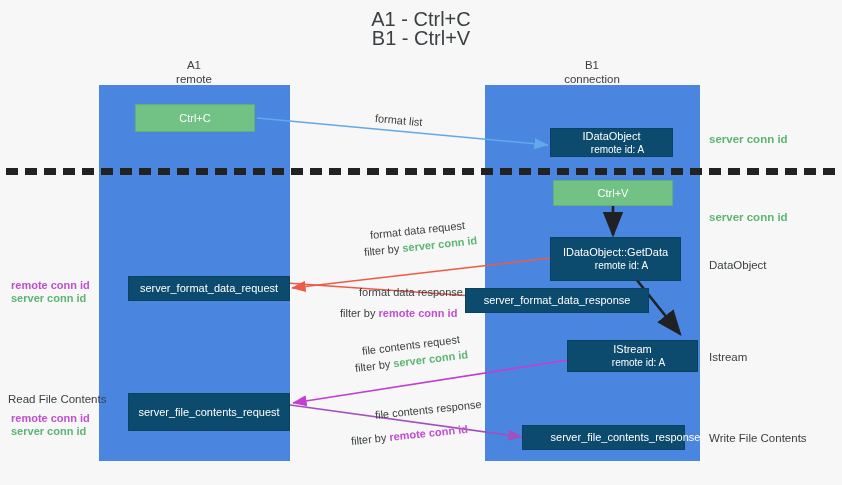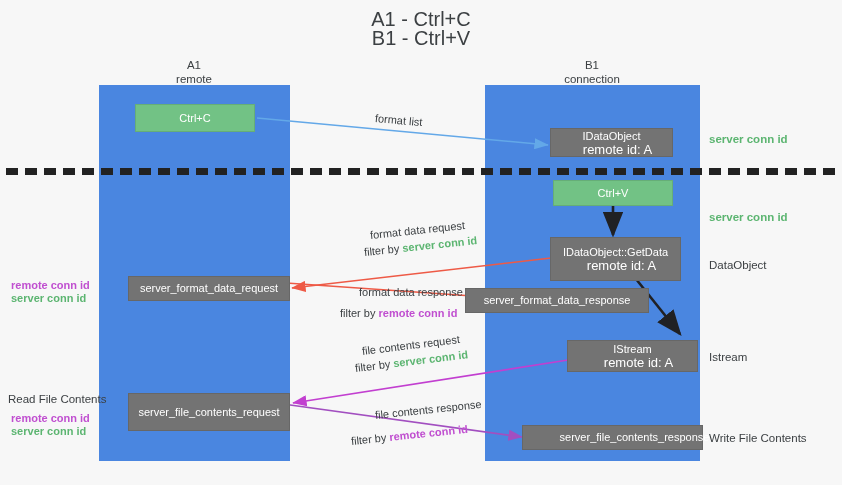--- a/index.html
+++ b/index.html
@@ -37,22 +37,22 @@
   }
 
   
   .node{
     position:absolute;box-sizing:border-box;
     display:flex;flex-direction:column;align-items:center;justify-content:center;
     color:#ffffff;font-size:11px;line-height:13px;text-align:center;
     border:1px solid rgba(0,0,0,.10);
   }
   .node.green{background:#72c285;}
-  .node.orange{background:#737373;}
-  .node .l2{font-size:13px;margin-left:12px;}
+  .node.orange{background:#0c4a6e;}
+  .node .l2{font-size:10px;margin-left:12px;}
 
   
   .side{position:absolute;font-size:11.5px;line-height:14px;color:#3c4043;}
   .green-t{color:#5cb571;font-weight:bold;}
   .purple-t{color:#c04fd0;font-weight:bold;}
   .conn-block{position:absolute;font-size:11px;line-height:13.5px;font-weight:bold;}
 
   
   .cap{position:absolute;font-size:11px;line-height:14px;color:#3c4043;white-space:nowrap;}
   .cap b{font-weight:bold;}
@@ -145,21 +145,21 @@
 
   <div class="node orange" style="left:567px;top:340px;width:131px;height:32px;">
     <div>IStream</div>
     <div class="l2">remote id: A</div>
   </div>
 
   <div class="node orange" style="left:128px;top:393px;width:162px;height:38px;">
     <div>server_file_contents_request</div>
   </div>
 
-  <div class="node orange" style="left:522px;top:425px;width:181px;height:25px;padding-left:44px;">
+  <div class="node orange" style="left:522px;top:425px;width:163px;height:25px;padding-left:44px;">
     <div>server_file_contents_response</div>
   </div>
 
   <div class="side green-t" style="left:709px;top:132px;">server conn id</div>
   <div class="side green-t" style="left:709px;top:210px;">server conn id</div>
   <div class="side" style="left:709px;top:258px;">DataObject</div>
   <div class="side" style="left:709px;top:350px;">Istream</div>
   <div class="side" style="left:709px;top:431px;">Write File Contents</div>
 
   <div class="conn-block purple-t" style="left:11px;top:279px;">remote conn id</div>

